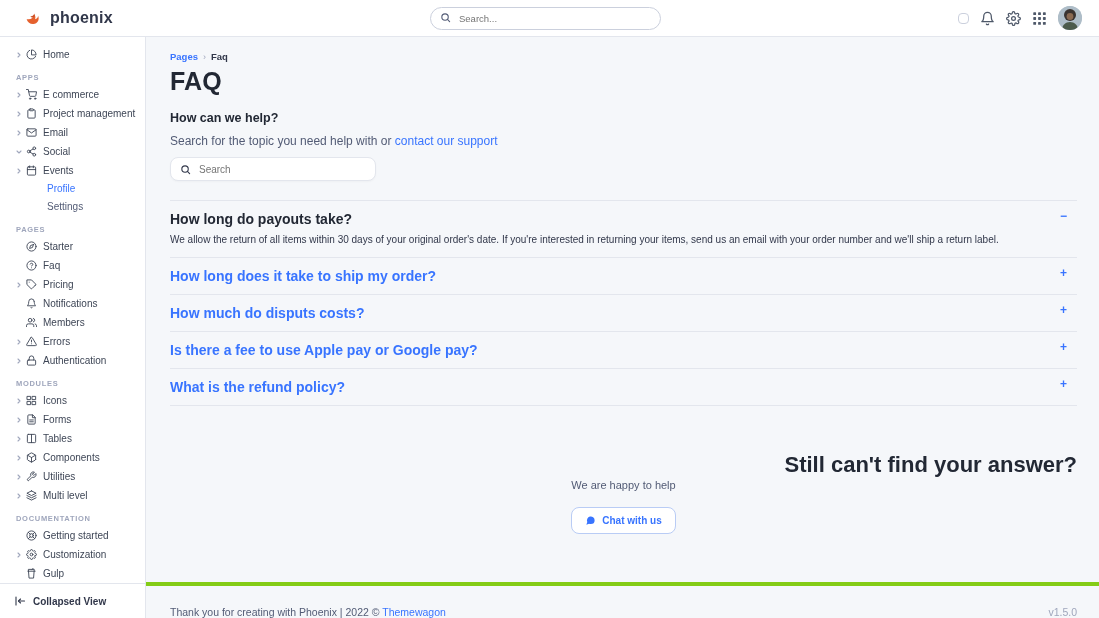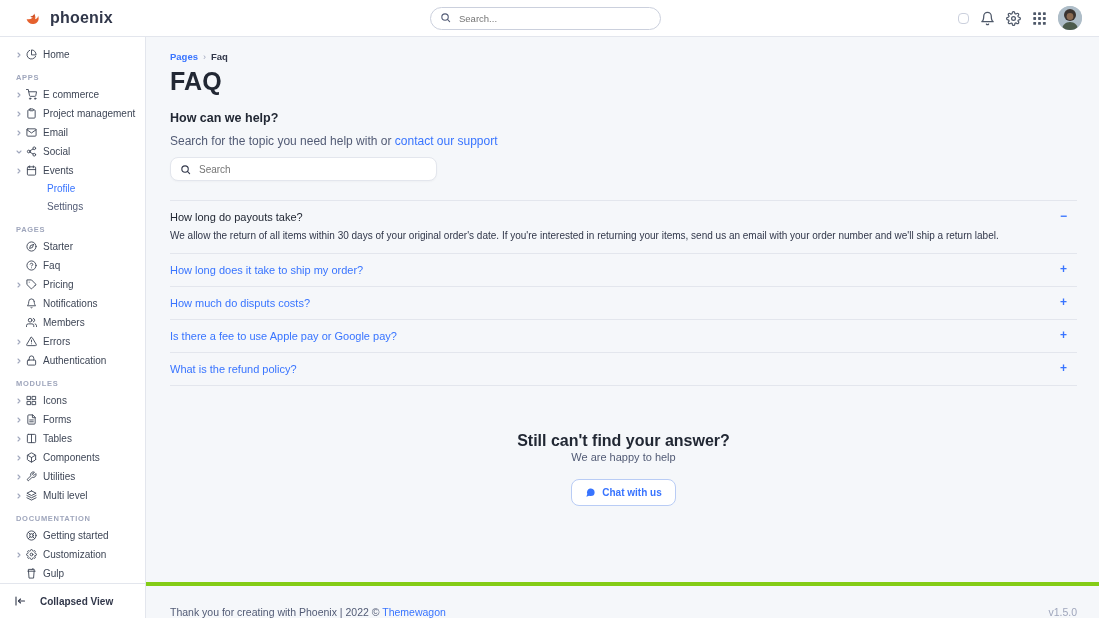--- a/index.html
+++ b/index.html
@@ -32,52 +32,52 @@
                 padding:10px 8px 3px 16px; line-height:8px; }
   .side-item { display:flex; align-items:center; padding:4px 6px 4px 15px; cursor:pointer; }
   .side-item .caret { width:11px; height:8px; display:inline-flex; color:#9fa6bc; flex:0 0 11px; }
   .side-item .caret svg { width:8px; height:8px; }
   .side-item .icn { width:11px; height:11px; display:inline-flex; color:#3e4656; margin-right:6px; flex:0 0 11px; }
   .icn svg { width:100%; height:100%; display:block; }
   .side-item .lbl { font-size:10px; color:#3e4656; line-height:10px; white-space:nowrap; }
   .side-subitem { padding:4px 6px 4px 47px; font-size:10px; color:#525b75; line-height:10px; cursor:pointer; }
   .side-subitem.active { color:#3874ff; }
   .collapse-bar { height:35px; border-top:1px solid #e3e6ed; display:flex; align-items:center;
-                  gap:14px; padding-left:14px; cursor:pointer; background:#fff; }
+                  gap:7px; padding-left:14px; cursor:pointer; background:#fff; }
   .collapse-bar .icn { width:12px; height:12px; color:#31374a; }
   .collapse-bar .lbl { font-size:10px; font-weight:bold; color:#31374a; }
 
   
   .main { position:fixed; top:37px; left:146px; width:953px; height:581px; background:#f5f7fa;
           padding:14px 22px 0 24px; display:flex; flex-direction:column; overflow:hidden; }
   .breadcrumb { font-size:9.5px; display:flex; align-items:center; gap:5px; }
   .breadcrumb a { color:#3874ff; text-decoration:none; font-weight:bold; cursor:pointer; }
   .breadcrumb .sep { color:#9fa6bc; font-size:9px; }
   .breadcrumb .cur { color:#31374a; font-weight:bold; }
   h1.page-title { font-size:25px; font-weight:bold; color:#222834; margin-top:5px; letter-spacing:.2px; }
   .help-heading { font-size:12.5px; font-weight:bold; color:#222834; margin-top:15px; }
   .help-intro { font-size:12px; color:#525b75; margin-top:9px; }
   .help-intro a { color:#3874ff; text-decoration:none; cursor:pointer; }
-  .faq-search { position:relative; width:267px; height:24px; margin-top:9px; }
+  .faq-search { position:relative; width:206px; height:24px; margin-top:9px; }
   .faq-search input { width:100%; height:100%; border:1px solid #e3e6ed; border-radius:8px; background:#fff;
             padding:0 10px 0 28px; font-size:10px; color:#525b75; outline:none;
             font-family:"Liberation Sans", sans-serif; box-shadow:0 1px 2px rgba(0,0,0,.03); }
   .faq-search .s-icn { position:absolute; left:10px; top:6.5px; width:11px; height:11px; color:#31374a; }
 
   .accordion { margin-top:19px; border-top:1px solid #e3e6ed; }
   .faq-item { border-bottom:1px solid #e3e6ed; padding:10px 2px 10px 0; }
   .faq-q { display:flex; align-items:flex-start; justify-content:space-between; cursor:pointer; }
-  .faq-q .q-text { font-size:11px; font-weight:normal; }
+  .faq-q .q-text { font-size:14px; font-weight:bold; }
   .faq-q .q-dark { color:#222834; }
   .faq-q .q-blue { color:#3874ff; }
   .faq-q .toggle { color:#3874ff; font-size:12px; font-weight:bold; line-height:11px; padding-right:8px; }
   .faq-a { font-size:10px; color:#31374a; margin-top:6px; line-height:14px; }
 
   .cta { margin-top:46px; text-align:center; }
-  .cta-title { font-size:16px; font-weight:bold; color:#222834; }
+  .cta-title { font-size:22px; font-weight:bold; color:#222834;text-align:right; }
   .cta-sub { font-size:11px; color:#525b75; margin-top:1px; }
   .cta-btn { margin-top:16px; display:inline-flex; align-items:center; gap:6px; background:#fff;
              border:1px solid #b9ccf5; border-radius:8px; padding:7px 13px; cursor:pointer; }
   .cta-btn .icn { width:11px; height:11px; color:#3874ff; }
   .cta-btn .lbl { font-size:10px; font-weight:bold; color:#3874ff; }
 
   .footer { margin:auto -22px 0 -24px; padding:0 22px 0 24px; height:36px; border-top:4px solid #84cc16;
             display:flex; align-items:flex-end; justify-content:space-between; }
   .footer .f-left { font-size:10.5px; color:#525b75; }
   .footer .f-left a { color:#3874ff; text-decoration:none; cursor:pointer; }

